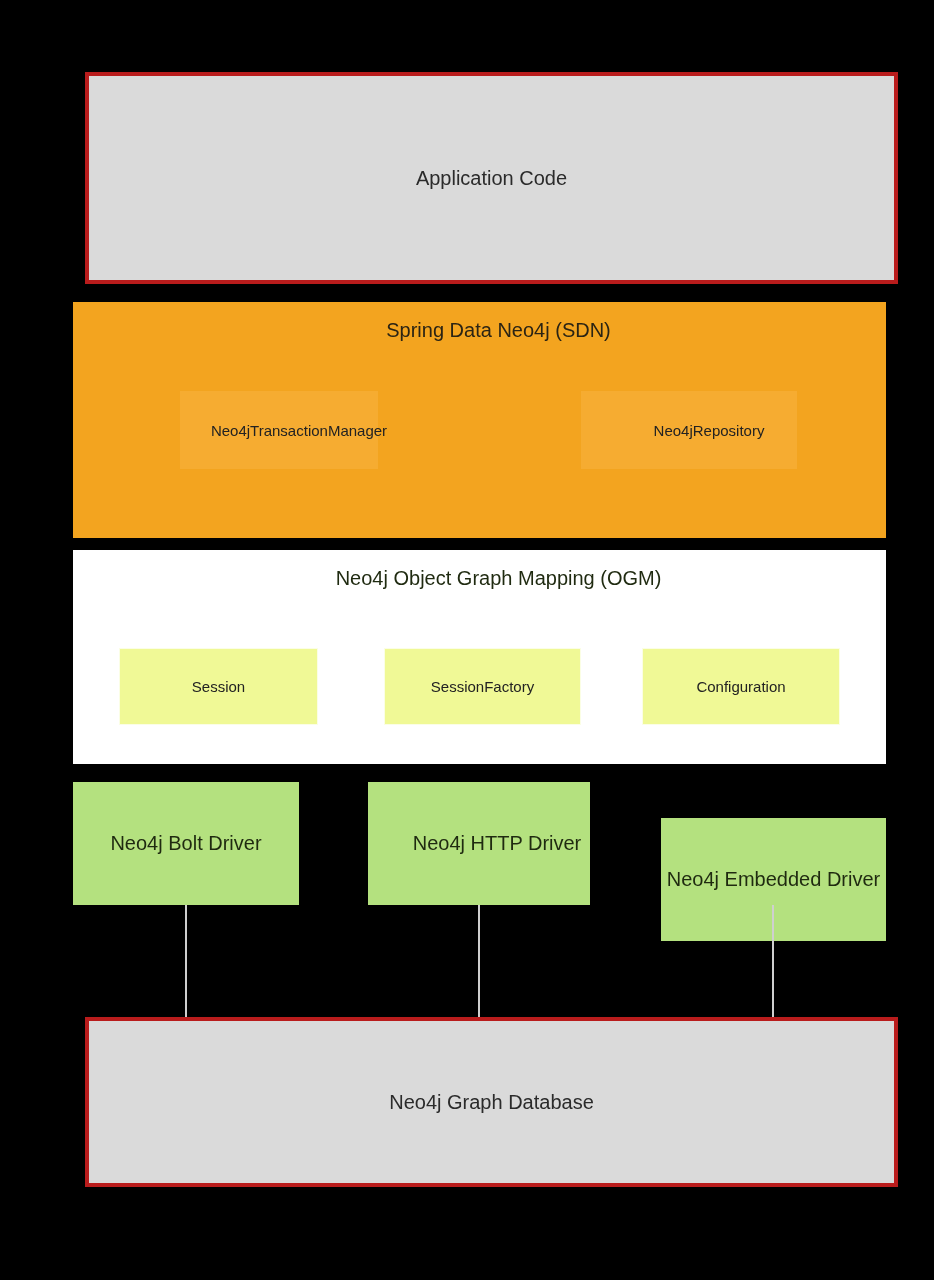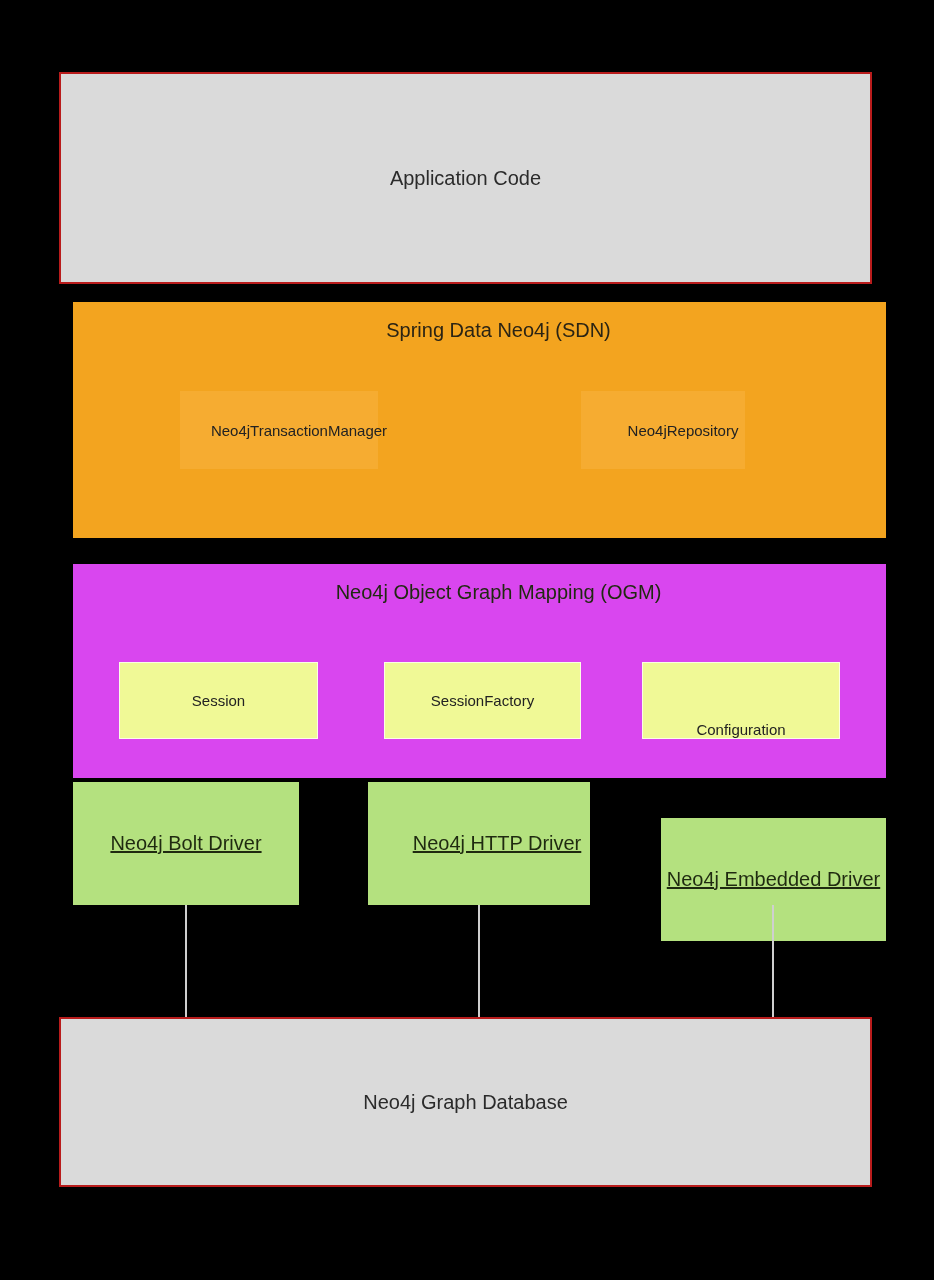--- a/index.html
+++ b/index.html
@@ -19,24 +19,24 @@
     position: absolute;
     box-sizing: border-box;
     display: flex;
     align-items: center;
     justify-content: center;
     text-align: center;
     color: #2b2b2b;
   }
   
   .gray-box {
-    left: 59px;
+    left: 85px;
     width: 813px;
     background: #dadada;
-    border: 2px solid #b91c1c;
+    border: 4px solid #b91c1c;
     font-size: 20px;
   }
   .app-box { top: 72px; height: 212px; }
   .db-box  { top: 1017px; height: 170px; justify-content: center; }
 
   
   .sdn-box {
     left: 73px;
     top: 302px;
     width: 813px;
@@ -55,51 +55,50 @@
   }
   .sdn-inner {
     background: #f6ac31;
     font-size: 15px;
     color: #222222;
     height: 78px;
     top: 89px;
     padding-left: 40px;
   }
   .sdn-inner.left  { left: 107px; width: 198px; }
-  .sdn-inner.right { left: 508px; width: 164px; }
+  .sdn-inner.right { left: 508px; width: 216px; }
 
   
   .ogm-box {
     left: 73px;
-    top: 564px;
+    top: 550px;
     width: 813px;
     height: 214px;
-    background: #d946ef;
+    background: #ffffff;
   }
   .ogm-box .layer-title { color: #1f2a10; }
   .yellow-box {
     background: #f0f996;
     border: 1px solid rgba(255,255,255,0.75);
     font-size: 15px;
     color: #222222;
     top: 98px;
     height: 77px;
   }
   .yellow-box.b1 { left: 46px;  width: 199px; }
   .yellow-box.b2 { left: 311px; width: 197px; }
-  .yellow-box.b3 { left: 569px; width: 198px; align-items: flex-end; }
+  .yellow-box.b3 { left: 569px; width: 198px; }
 
   
   .driver-box {
     top: 782px;
     height: 123px;
     background: #b4e17f;
     font-size: 20px;
     color: #1f2a10;
-    text-decoration: underline;
   }
   .driver-box.d1 { left: 73px;  width: 226px; }
   .driver-box.d2 { left: 368px; width: 222px; padding-left: 36px; }
   .driver-box.d3 { left: 661px; width: 225px; margin-top: 36px; }
 
   
   .connector {
     position: absolute;
     top: 905px;
     width: 2px;

